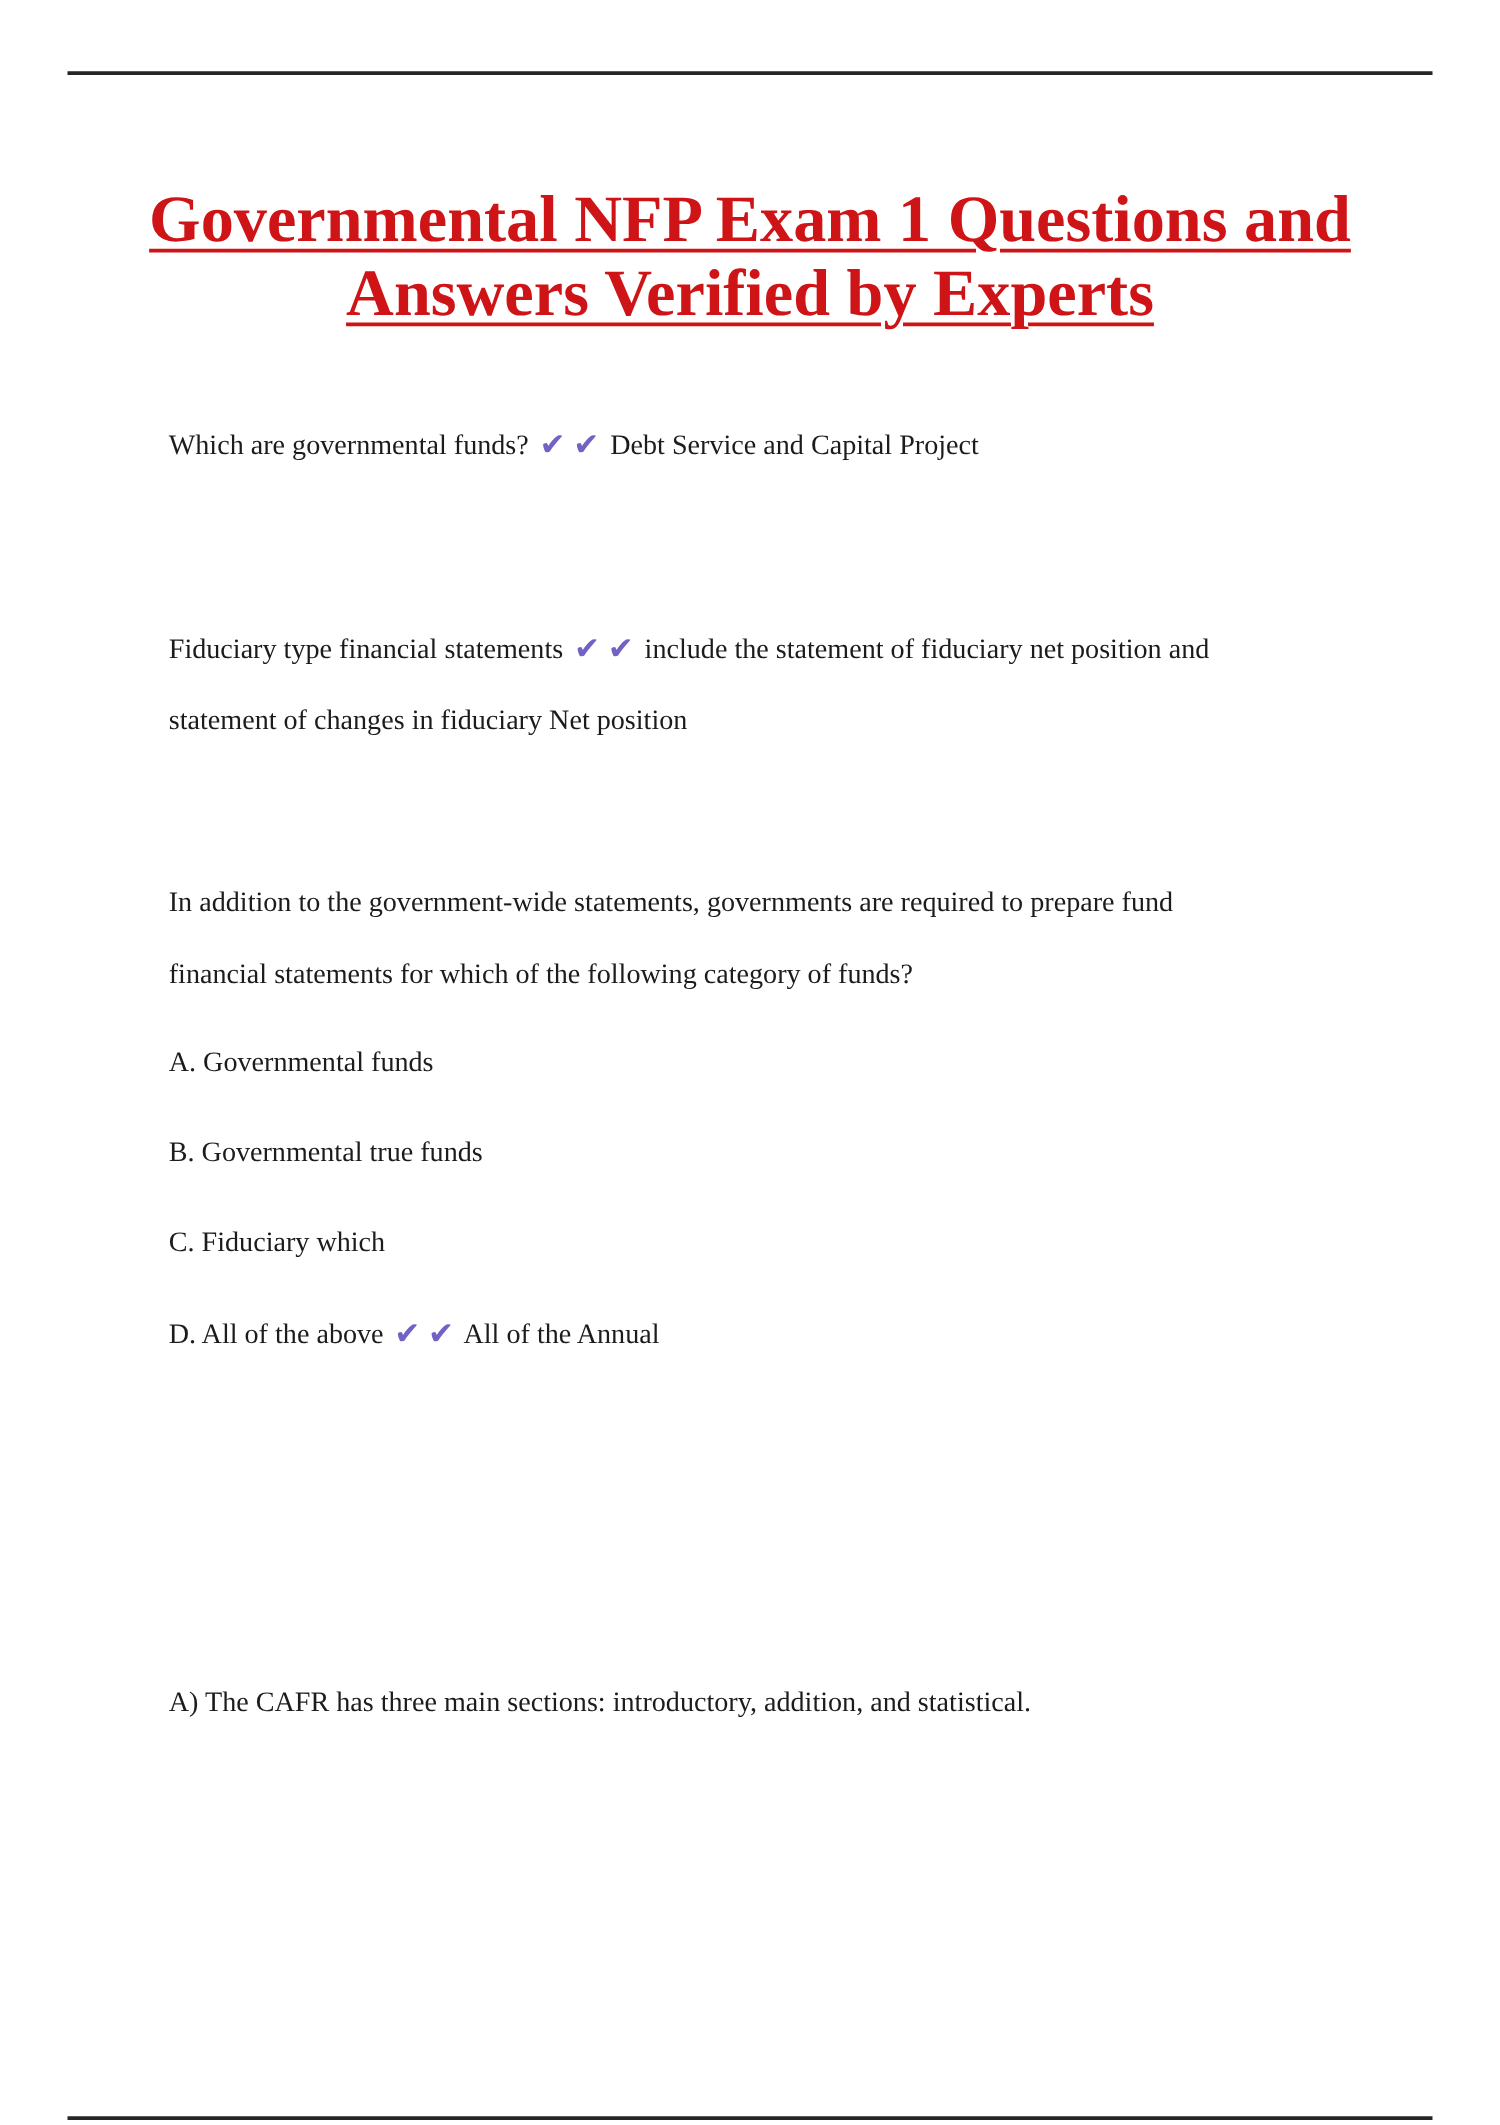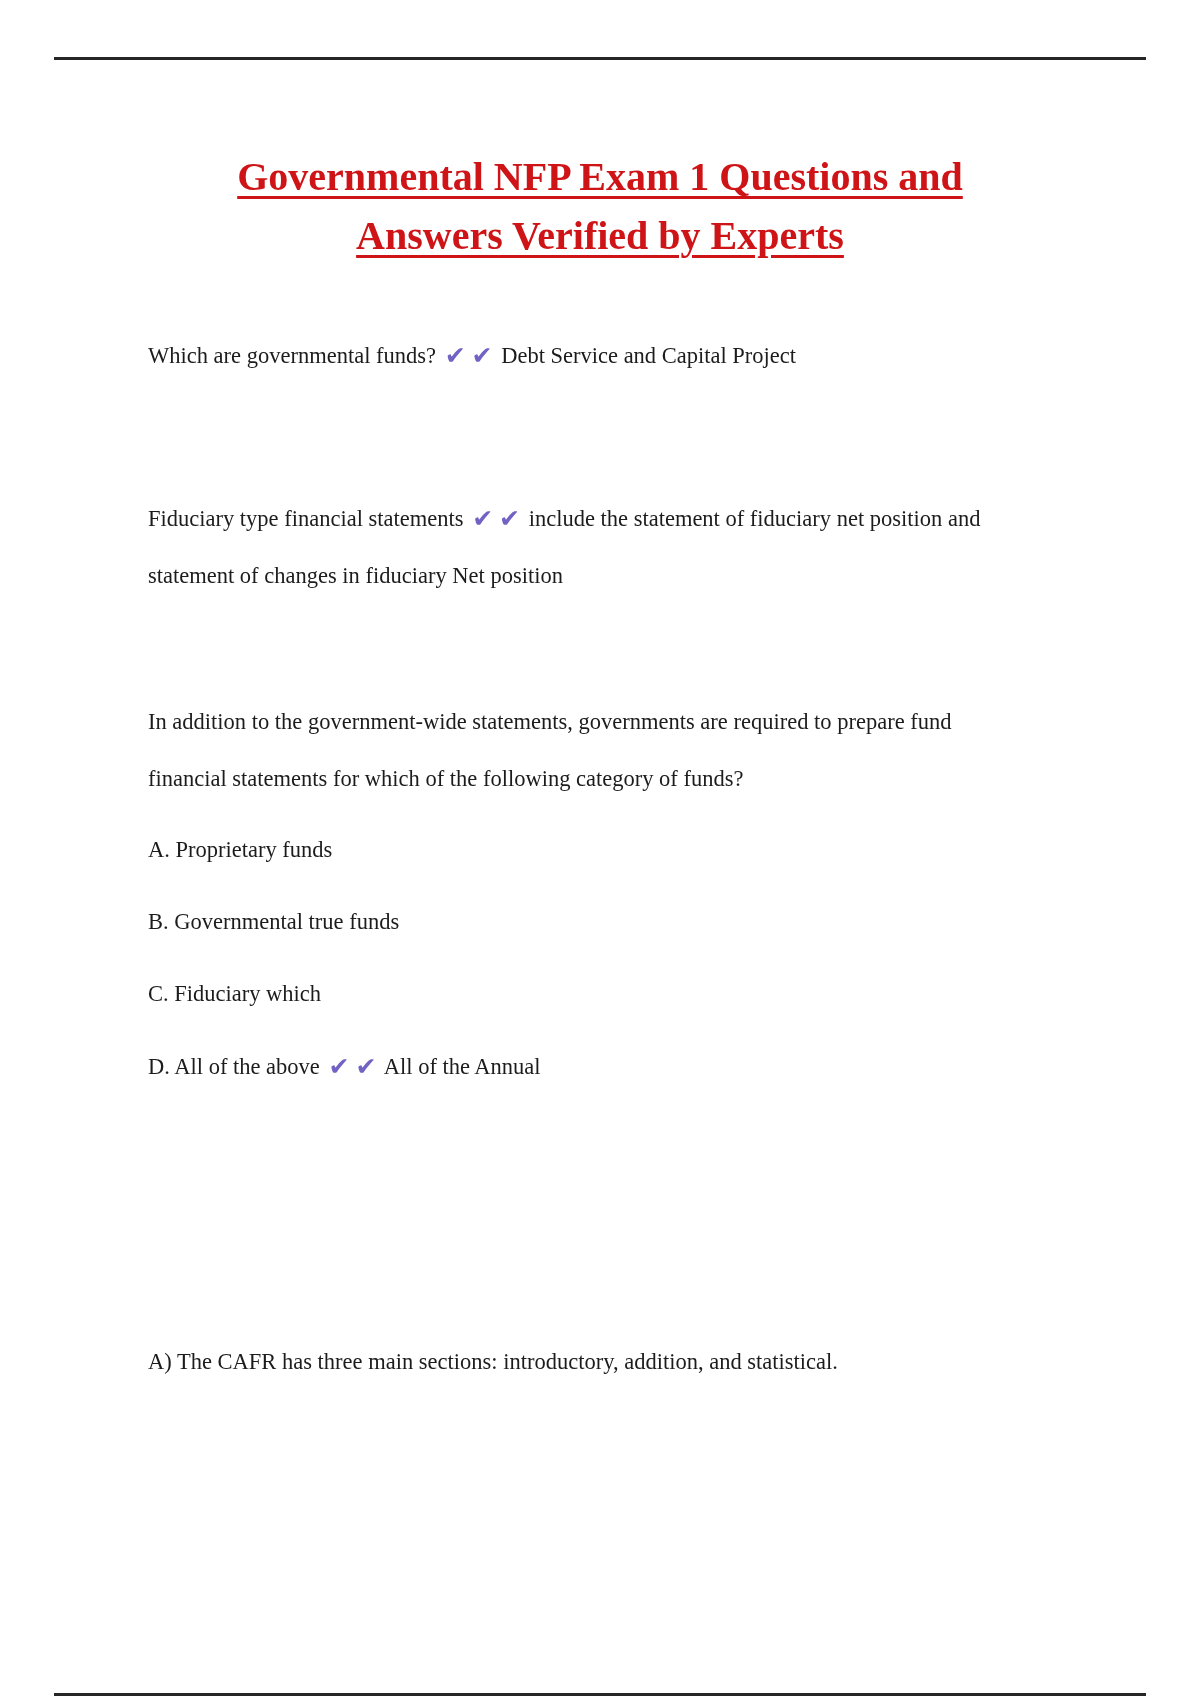--- a/index.html
+++ b/index.html
@@ -19,31 +19,31 @@
     background: #262626;
   }
   .rule-top { top: 57px; }
   .rule-bottom { top: 1693px; }
   .doc-title {
     position: absolute;
     top: 147px;
     left: 100px;
     right: 100px;
     text-align: center;
-    font-size: 40px;
+    font-size: 53px;
     line-height: 59px;
     font-weight: bold;
     text-decoration: underline;
     text-decoration-thickness: 3px;
     text-underline-offset: 6px;
   }
   .content { position: absolute; left: 0; top: 0; width: 100%; height: 100%; }
   .para {
     position: absolute;
-    left: 148px;
+    left: 135px;
     width: 858px;
     font-size: 22.5px;
     line-height: 57px;
     color: #1c1c1c;
     text-align: left;
   }
   .check {
     font-family: "DejaVu Sans", sans-serif;
     font-weight: bold;
     font-size: 25px;
@@ -59,21 +59,21 @@
 
   <div class="doc-title" style="color: rgb(207, 20, 23);">
     <div>Governmental NFP Exam 1 Questions and</div>
     <div>Answers Verified by Experts</div>
   </div>
 
   <div class="content">
       <div class="para" style="top: 327px;"><span>Which are governmental funds? </span><span class="check" style="color: rgb(113, 99, 196);">✔</span><span class="check" style="color: rgb(113, 99, 196);">✔</span><span> Debt Service and Capital Project</span></div>
       <div class="para" style="top: 490px;"><span>Fiduciary type financial statements </span><span class="check" style="color: rgb(113, 99, 196);">✔</span><span class="check" style="color: rgb(113, 99, 196);">✔</span><span> include the statement of fiduciary net position and statement of changes in fiduciary Net position</span></div>
       <div class="para" style="top: 693px;"><span>In addition to the government-wide statements, governments are required to prepare fund financial statements for which of the following category of funds?</span></div>
-      <div class="para" style="top: 821px;"><span>A. Proprietary funds</span></div>
+      <div class="para" style="top: 821px;"><span>A. Governmental funds</span></div>
       <div class="para" style="top: 893px;"><span>B. Governmental true funds</span></div>
       <div class="para" style="top: 965px;"><span>C. Fiduciary which</span></div>
       <div class="para" style="top: 1038px;"><span>D. All of the above </span><span class="check" style="color: rgb(113, 99, 196);">✔</span><span class="check" style="color: rgb(113, 99, 196);">✔</span><span> All of the Annual</span></div>
       <div class="para" style="top: 1333px;"><span>A) The CAFR has three main sections: introductory, addition, and statistical.</span></div>
     </div>
 
   <div class="rule rule-bottom"></div>
 </div>
 
 </body></html>

